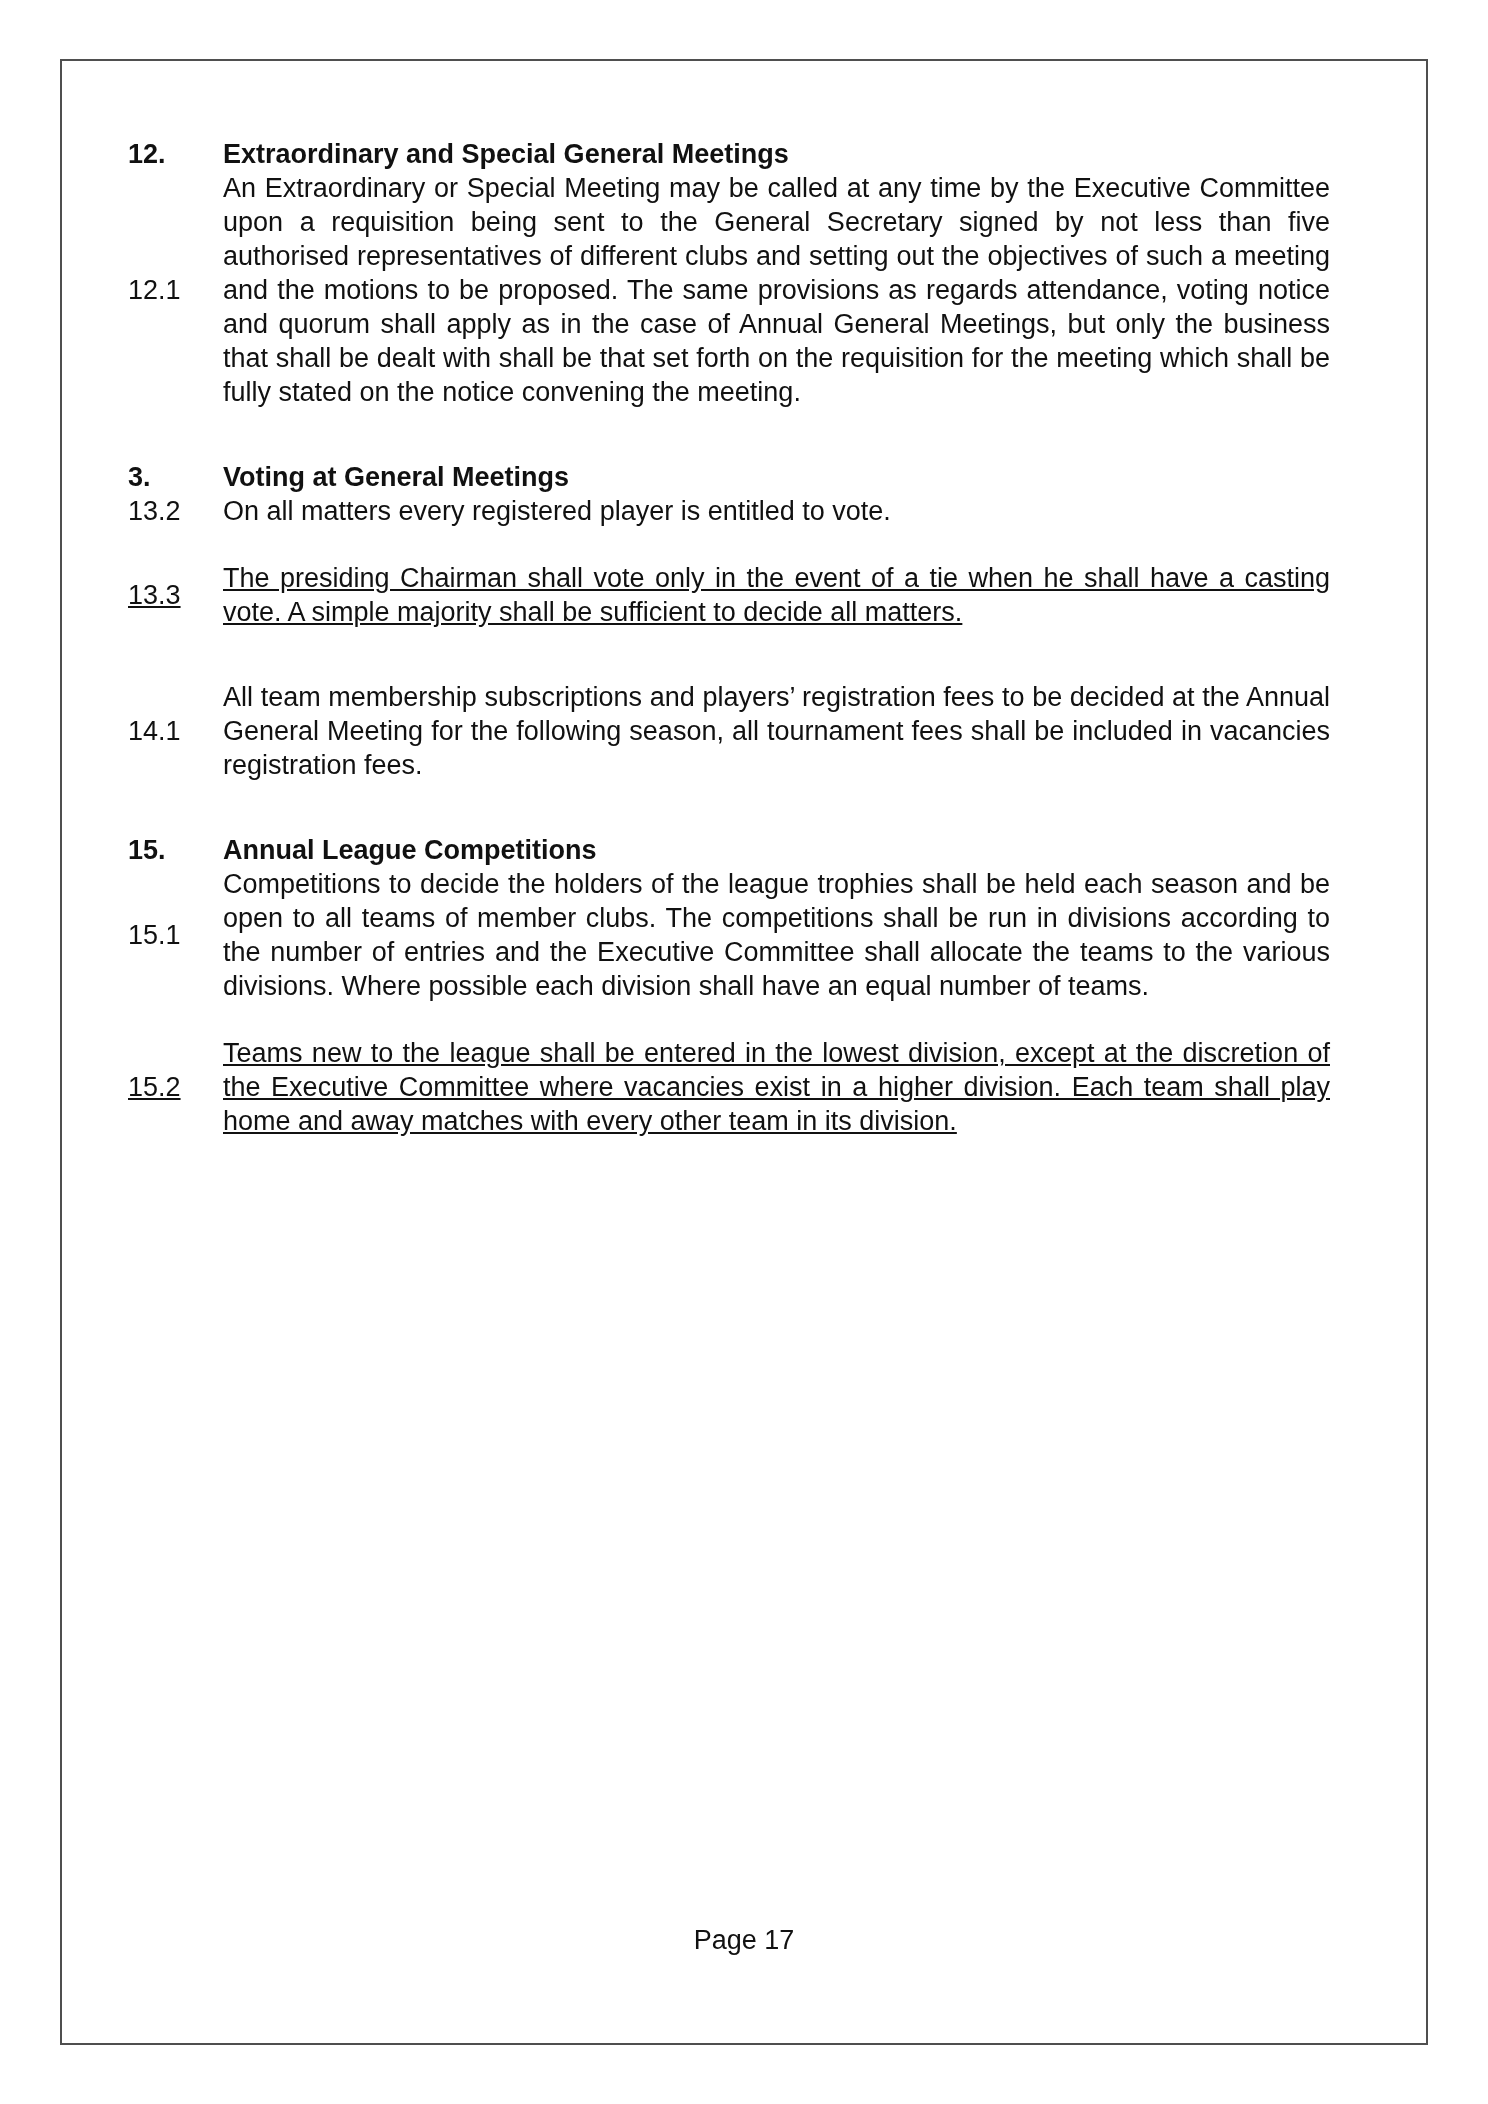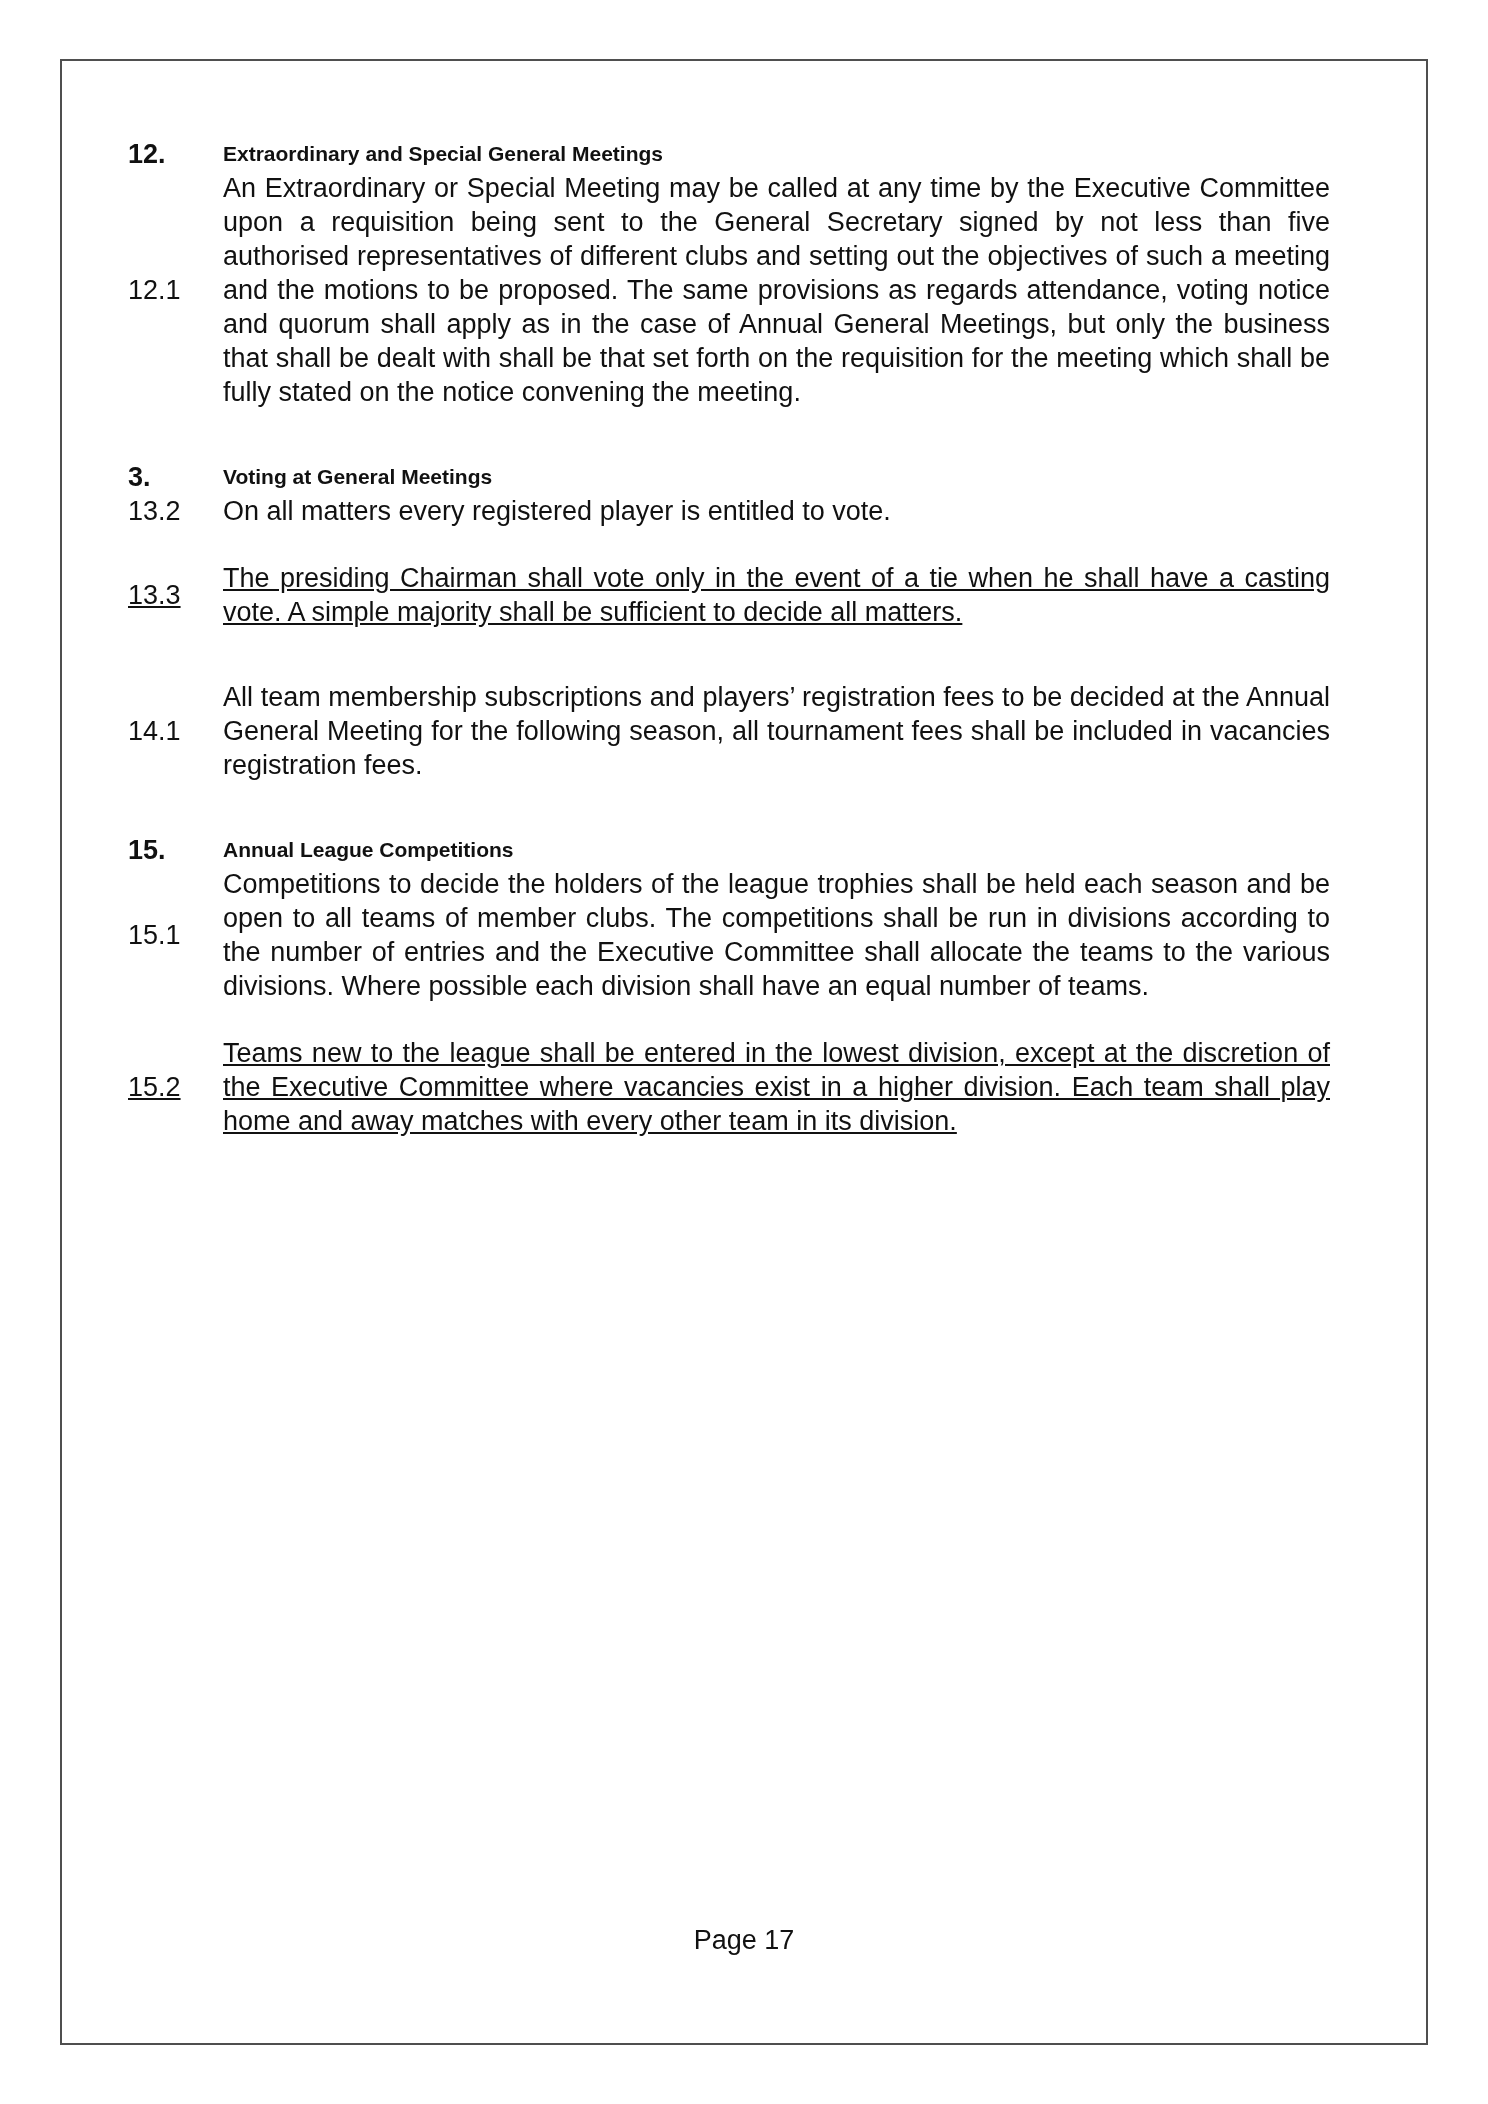--- a/index.html
+++ b/index.html
@@ -46,21 +46,21 @@
     flex: 0 0 95px;
     width: 95px;
   }
   .heading-row .num,
   .heading-row .title {
     font-weight: bold;
   }
   .title {
     flex: 1;
     margin: 0;
-    font-size: 21px;
+    font-size: 27px;
     line-height: 34px;
   }
   .clause-row + .clause-row {
     margin-top: 33px;
     text-decoration: underline;
   }
   .para {
     flex: 1;
     margin: 0;
     text-align: justify;

